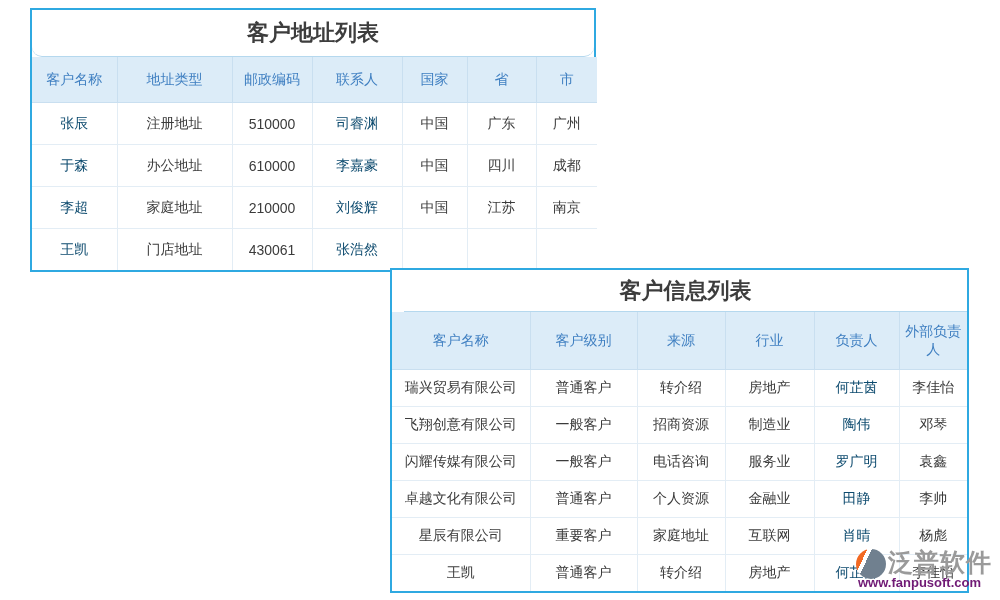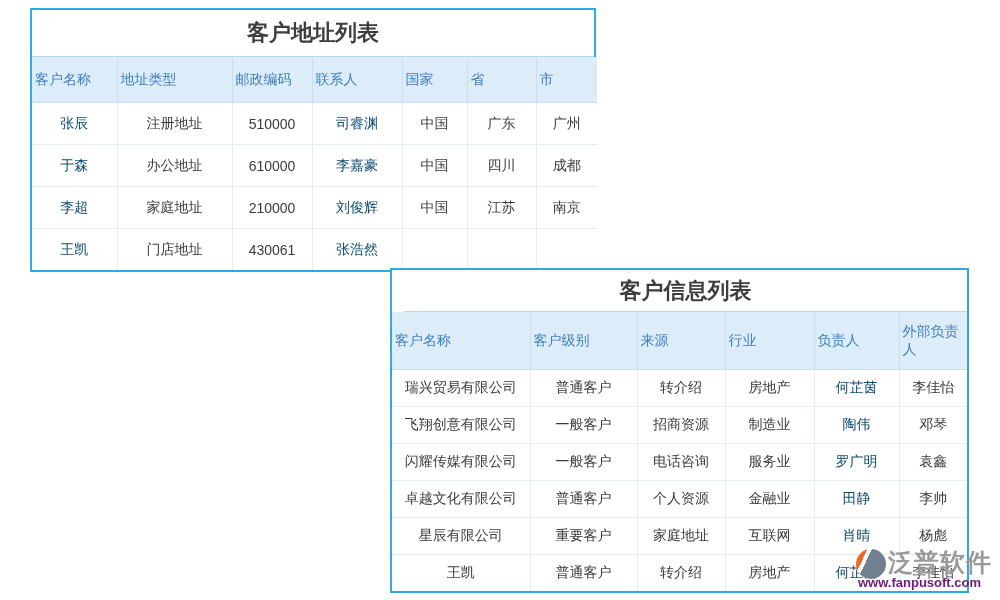--- a/index.html
+++ b/index.html
@@ -12,28 +12,28 @@
     position:absolute; background:#ffffff; box-sizing:border-box;
     border:2px solid #2fa9e1;
   }
   #address-panel { left:30px; top:8px;  width:566px; z-index:1; }
   #info-panel    { left:390px; top:268px; width:579px; z-index:2; }
 
   .panel-title {
     text-align:center; font-weight:bold; font-size:22px; color:#3d3d3d;
     border-bottom:1px solid #b5d8ee; background:#ffffff;
   }
-  #address-panel .panel-title { height:46px; line-height:46px; }
+  #address-panel .panel-title { height:46px; line-height:46px;border-radius:10px; }
   #info-panel    .panel-title { height:41px; line-height:41px;margin-left:12px; }
 
   table { border-collapse:collapse; table-layout:fixed; width:100%; }
   th {
     background:#dcecf8; color:#3f7fc1; font-weight:normal; font-size:14px;
     border:1px solid #c9dff0; border-top:none; padding:2px 3px;
-    text-align:left; vertical-align:middle; line-height:1.25;
+    text-align:center; vertical-align:middle; line-height:1.25;
   }
   td {
     font-size:14px; color:#3b3b3b; text-align:center; vertical-align:middle;
     border:1px solid #e3edf5; padding:0 3px; background:#ffffff;
     overflow:hidden; white-space:nowrap;
   }
   th:first-child, td:first-child { border-left:none; }
   th:last-child,  td:last-child  { border-right:none; }
   tbody tr:last-child td { border-bottom:none; }
   td.link { color:#0c4a6e; cursor:pointer; }

